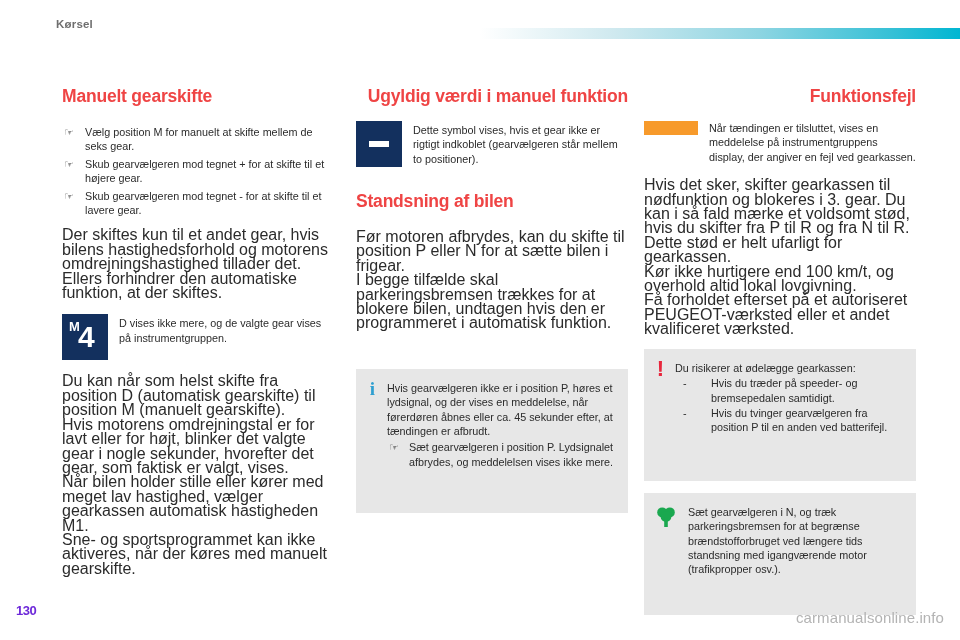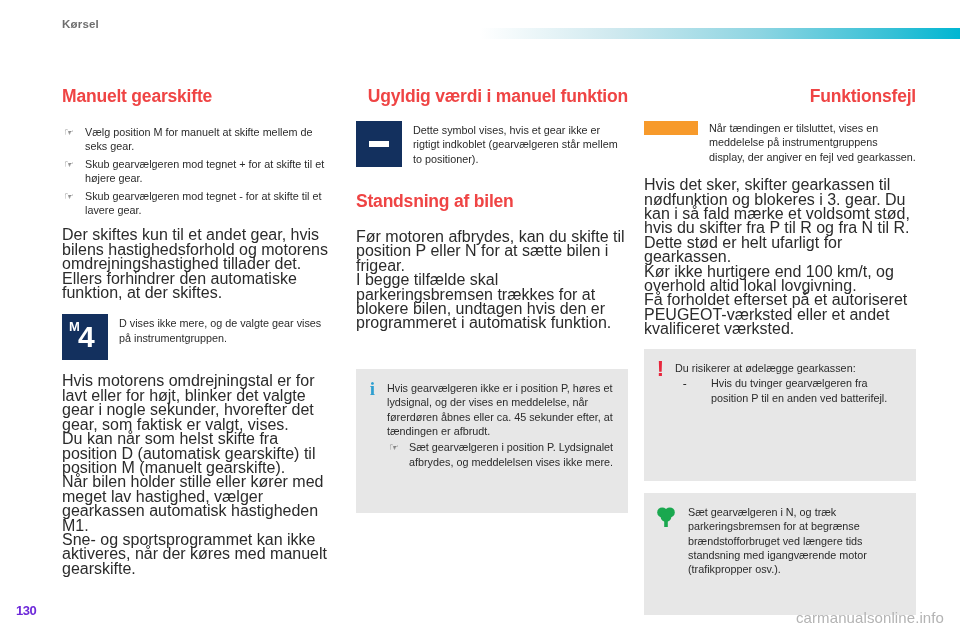--- a/index.html
+++ b/index.html
@@ -18,21 +18,21 @@
 
   
   #header {
     position: absolute;
     top: 0; left: 0;
     width: 960px;
     height: 48px;
   }
   #header-chapter {
     position: absolute;
-    left: 62px;
+    left: 56px;
     top: 18px;
     font-size: 11.5px;
     font-weight: bold;
     color: #6e6e6e;
     letter-spacing: .2px;
   }
   #header-bar {
     position: absolute;
     left: 480px;
     top: 28px;
@@ -258,22 +258,22 @@
   <p class="body">Der skiftes kun til et andet gear, hvis bilens hastighedsforhold og motorens omdrejningshastighed tillader det. Ellers forhindrer den automatiske funktion, at der skiftes.</p>
 
   <div class="icon-row">
     <div class="tile-m">
       <span class="m">M</span>
       <span class="num">4</span>
     </div>
     <div class="cap">D vises ikke mere, og de valgte gear vises på instrumentgruppen.</div>
   </div>
 
+  <p class="body nogap">Du kan når som helst skifte fra position D (automatisk gearskifte) til position M (manuelt gearskifte).</p>
   <p class="body nogap">Hvis motorens omdrejningstal er for lavt eller for højt, blinker det valgte gear i nogle sekunder, hvorefter det gear, som faktisk er valgt, vises.</p>
-  <p class="body nogap">Du kan når som helst skifte fra position D (automatisk gearskifte) til position M (manuelt gearskifte).</p>
   <p class="body nogap">Når bilen holder stille eller kører med meget lav hastighed, vælger gearkassen automatisk hastigheden M1.</p>
   <p class="body">Sne- og sportsprogrammet kan ikke aktiveres, når der køres med manuelt gearskifte.</p>
 
 </div>
 
 <div class="column" id="col-middle">
 
   <h2 class="section-title tight">Ugyldig værdi i manuel funktion</h2>
 
   <div class="icon-row">
@@ -316,20 +316,21 @@
   <p class="body nogap">Kør ikke hurtigere end 100 km/t, og overhold altid lokal lovgivning.</p>
   <p class="body">Få forholdet efterset på et autoriseret PEUGEOT-værksted eller et andet kvalificeret værksted.</p>
 
   <div class="notice tall-second" style="margin-top:12px;">
     <div class="ico-warn">!</div>
     <div class="notice-body">
       <p class="lead">Du risikerer at ødelægge gearkassen:</p>
       <ul class="dash-list">
         <li>
           <span class="dashmark">-</span>
+          <span>Hvis du træder på speeder- og bremsepedalen samtidigt.</span>
         </li>
         <li>
           <span class="dashmark">-</span>
           <span>Hvis du tvinger gearvælgeren fra position P til en anden ved batterifejl.</span>
         </li>
       </ul>
     </div>
   </div>
 
   <div class="notice tall-eco">

